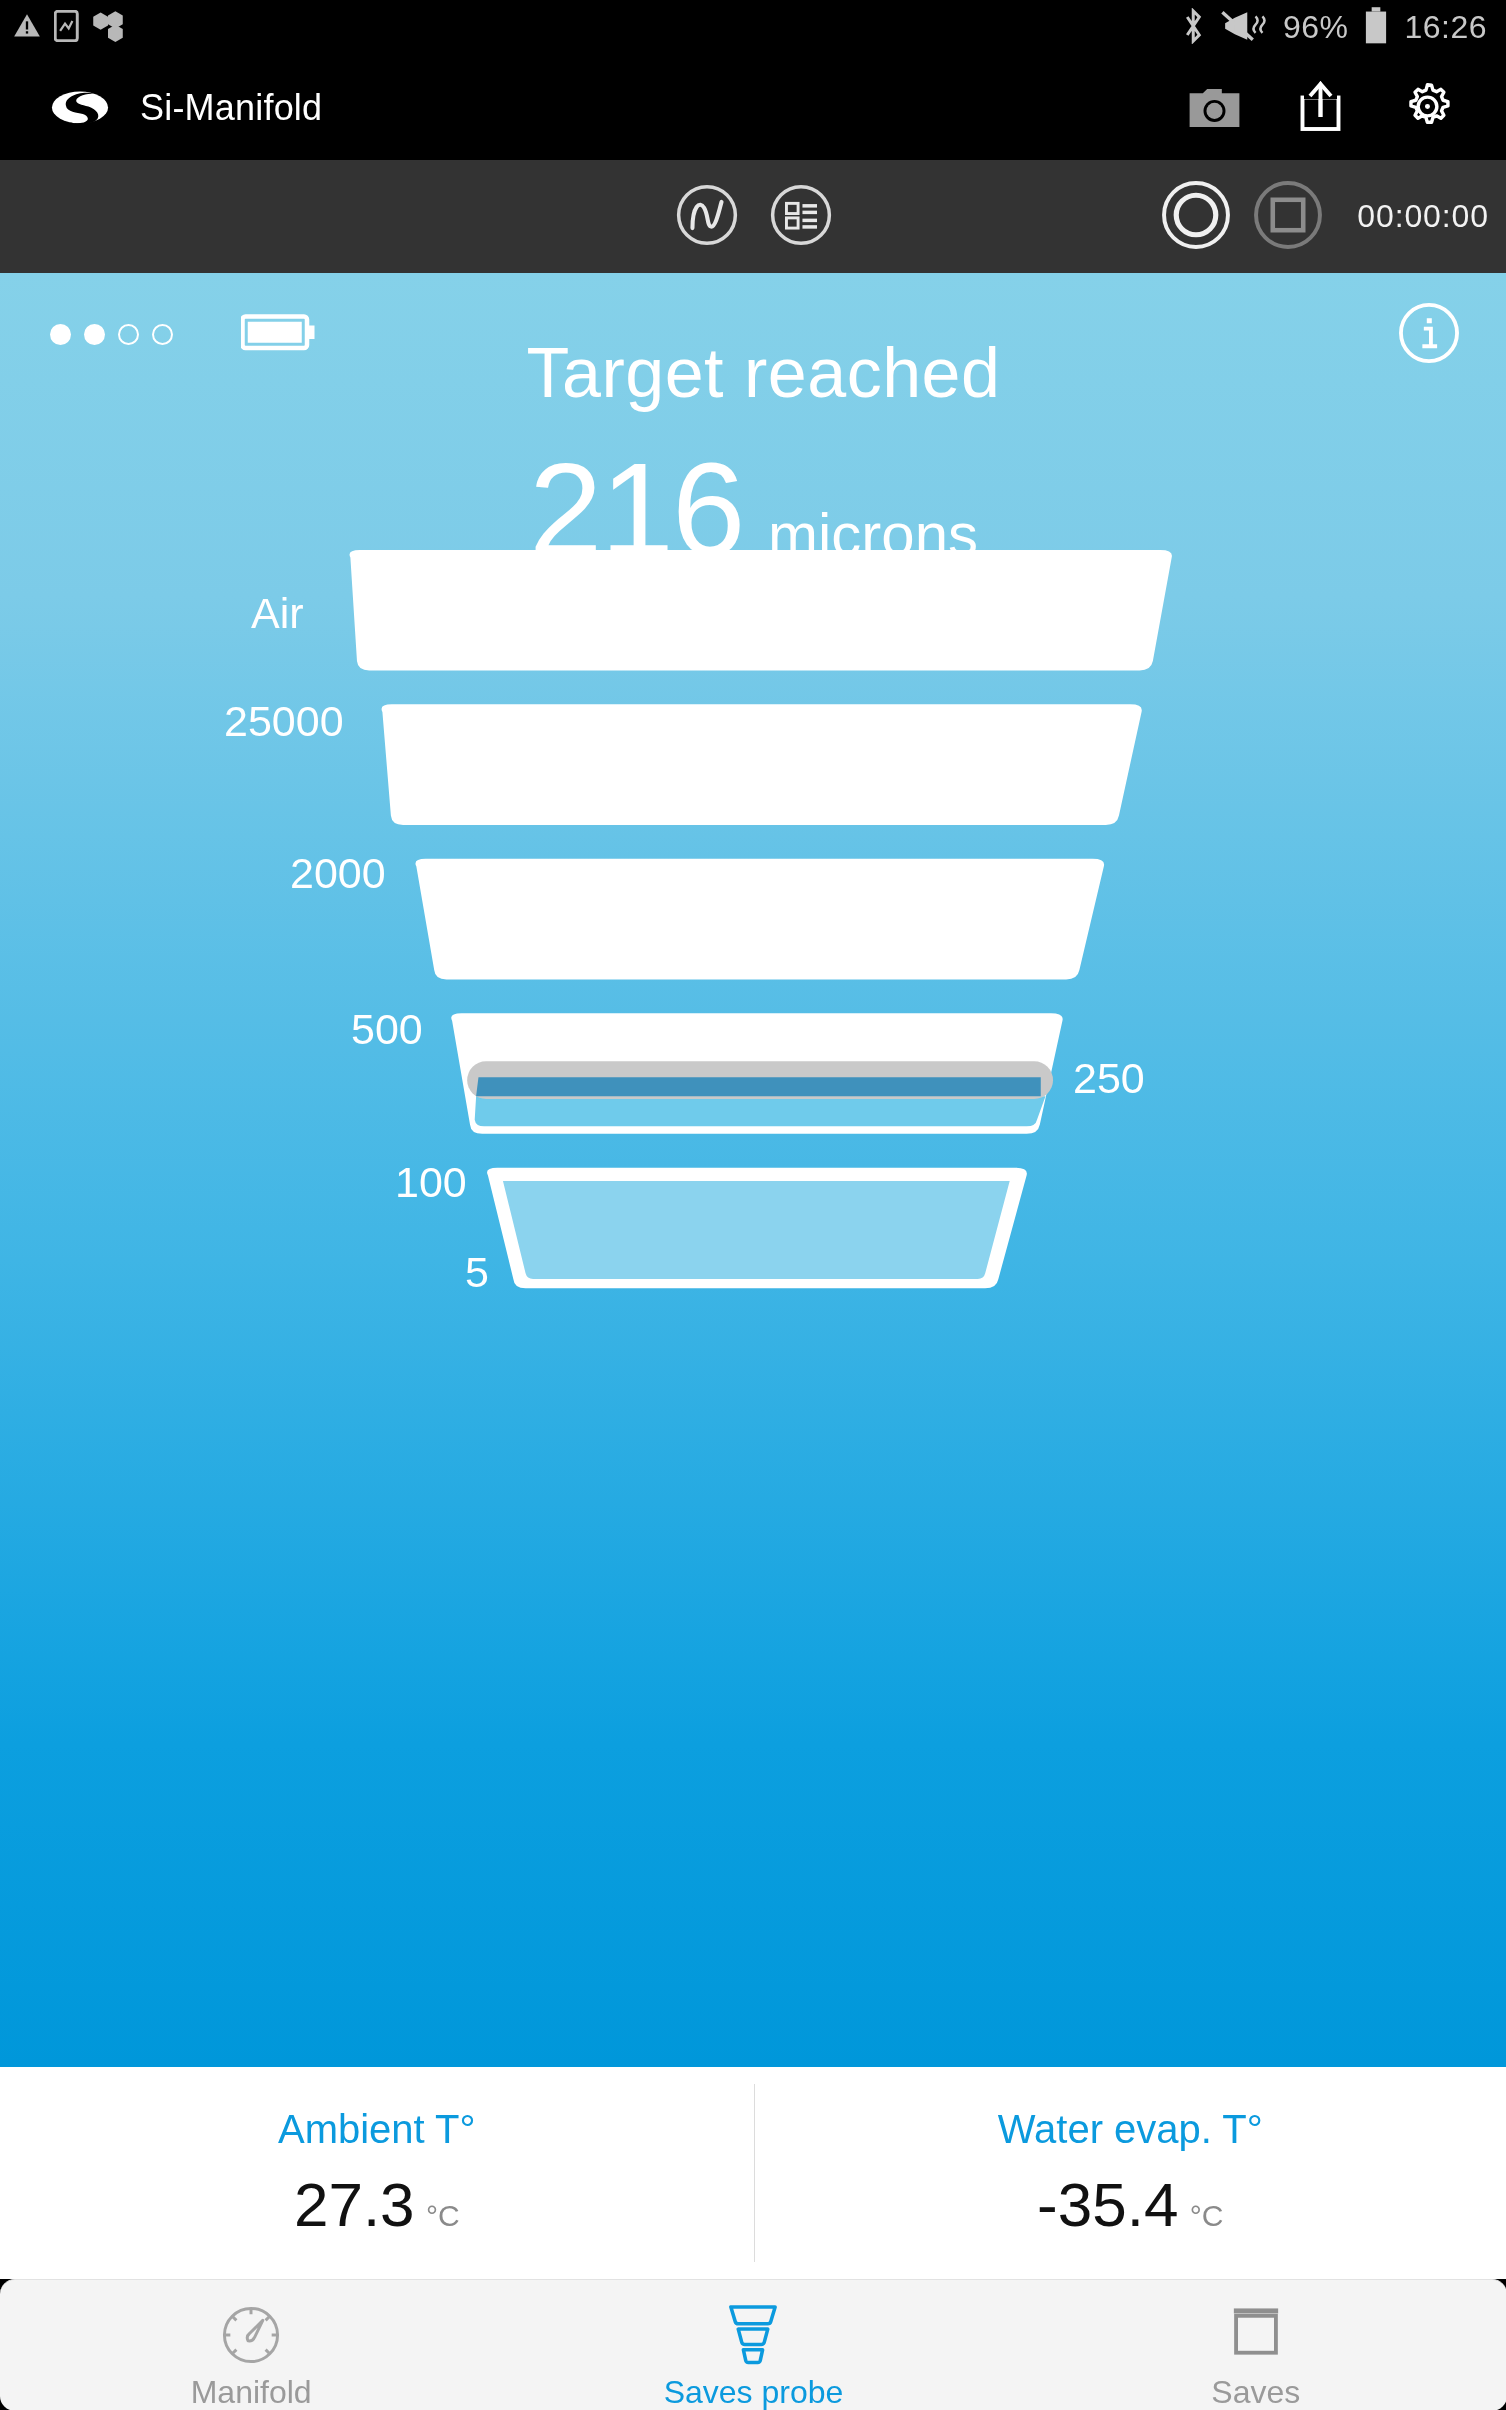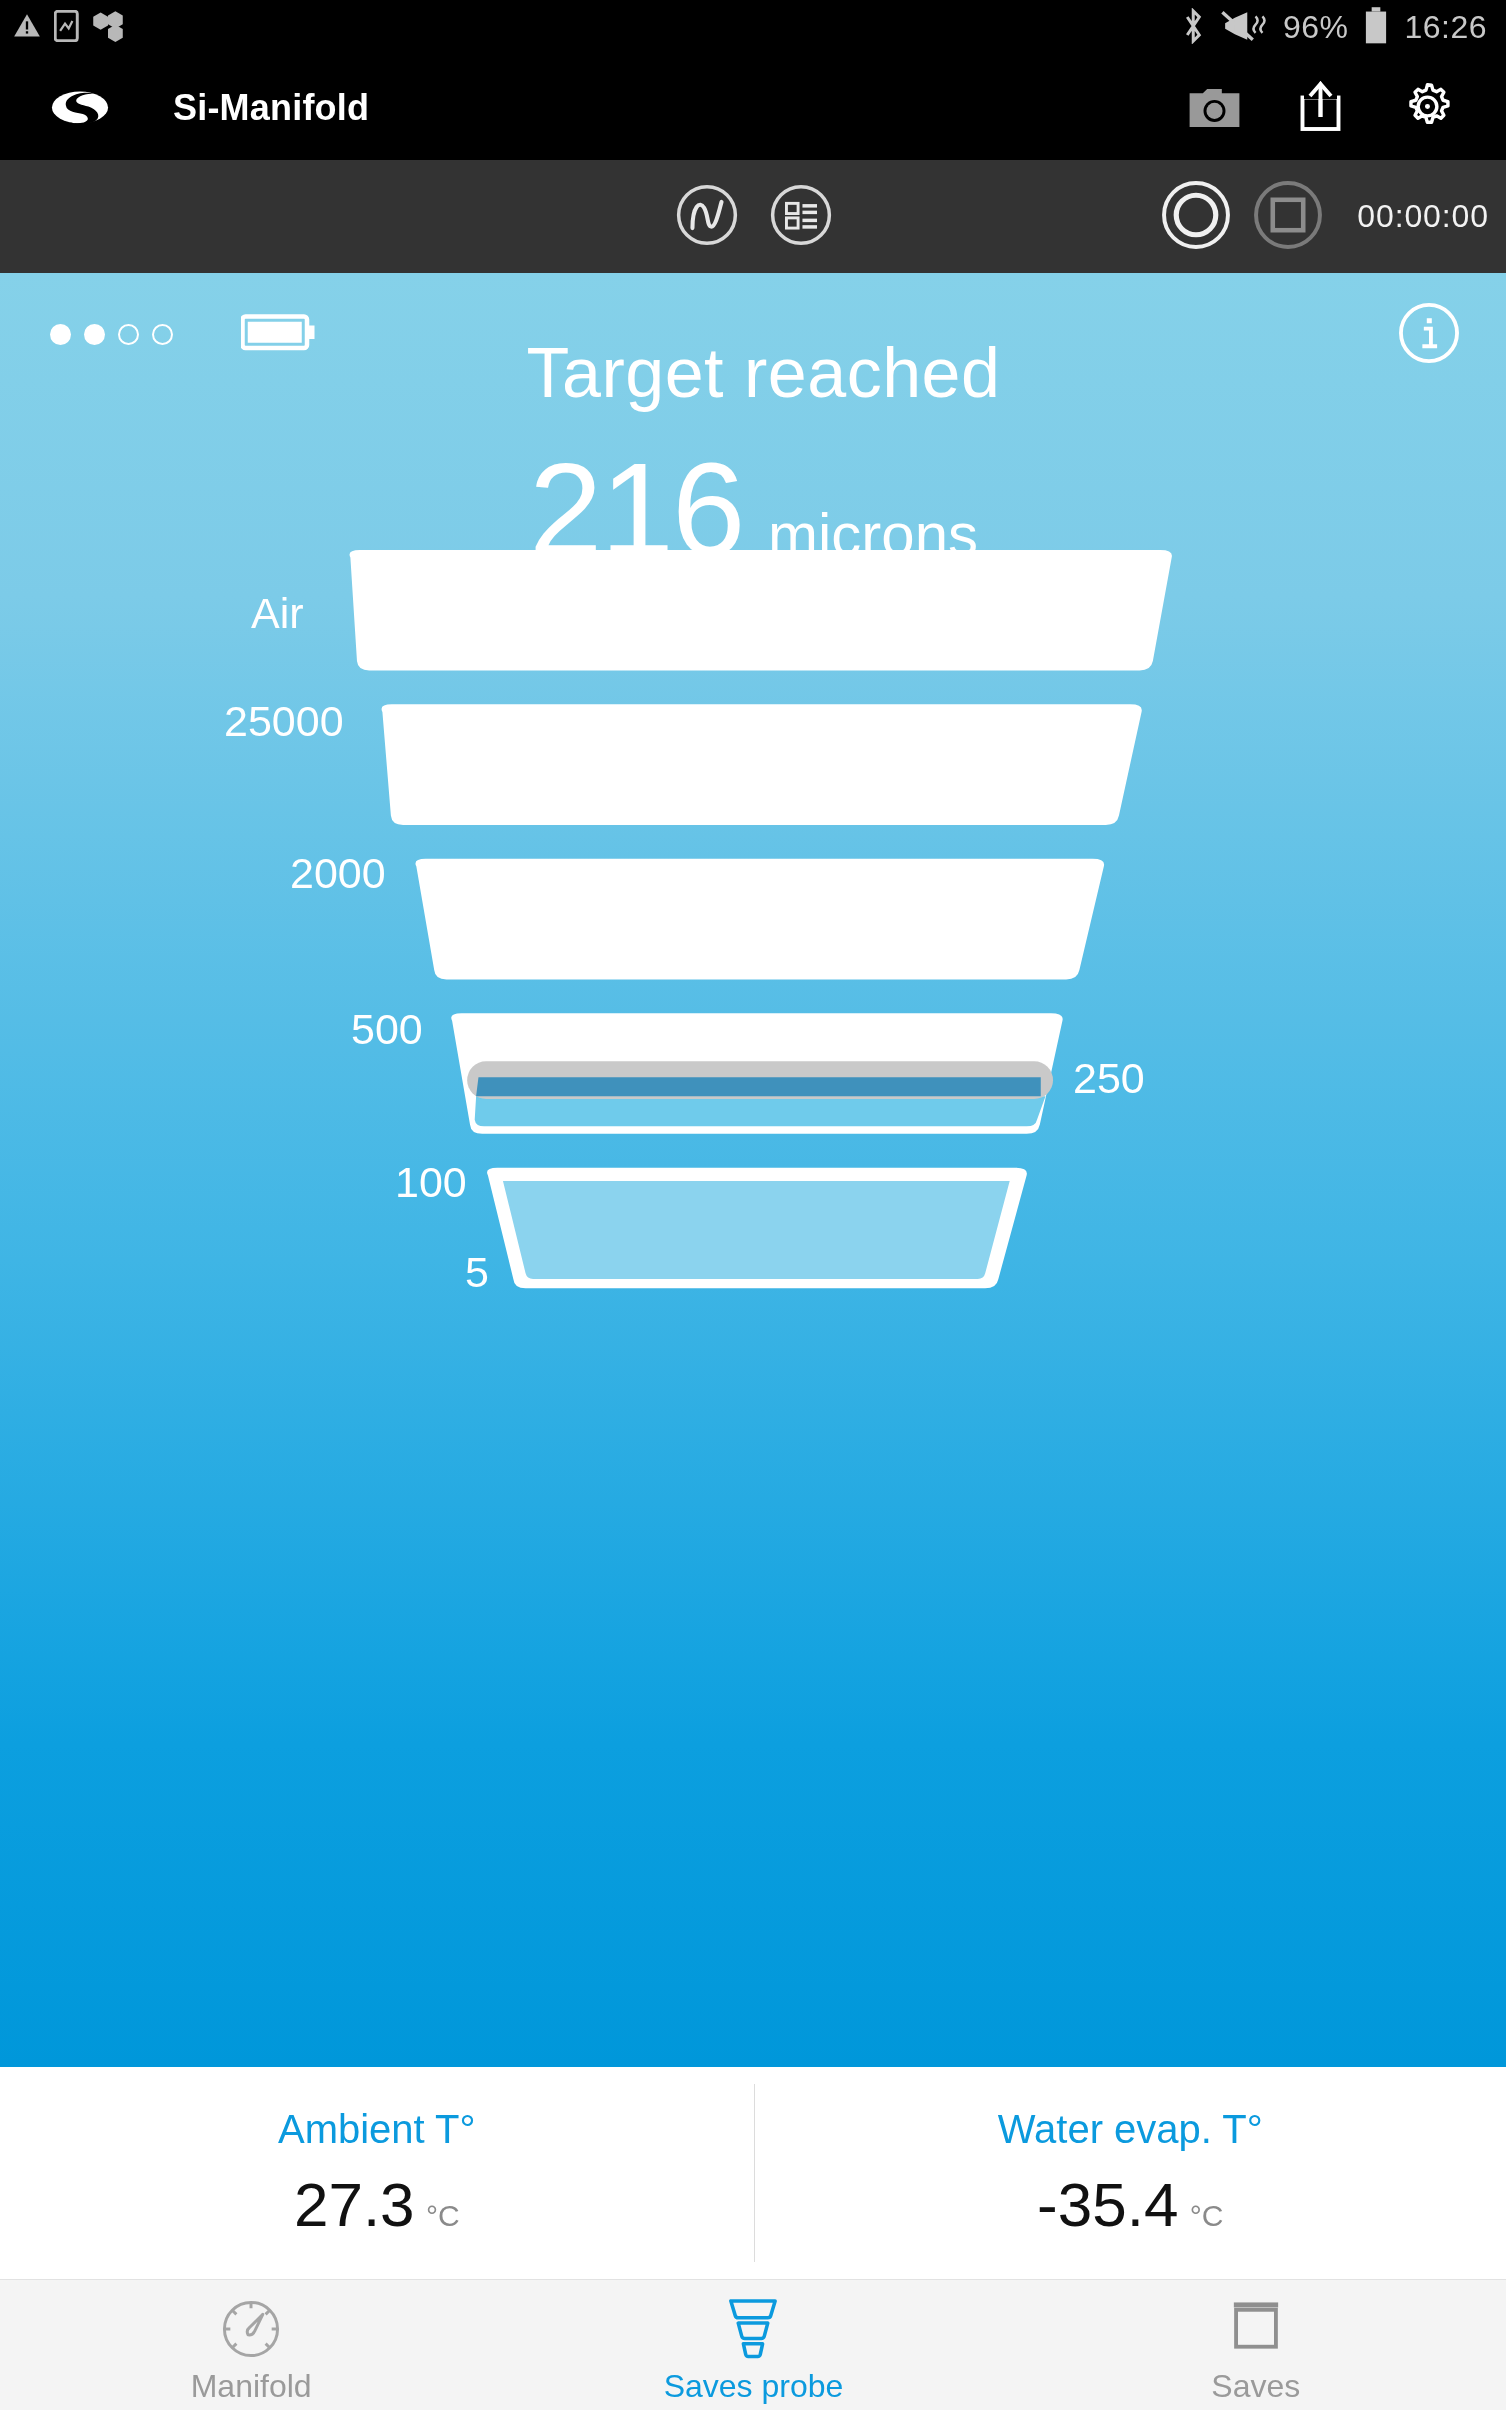--- a/index.html
+++ b/index.html
@@ -24,21 +24,21 @@
   .sb-text { color: #c8c8c8; font-size: 32px; letter-spacing: 0.5px; }
   .sb-icon { display: block; }
 
   
   .appbar {
     position: absolute; top: 55px; left: 0; width: 1507px; height: 105px;
     background: #000; display: flex; align-items: center;
   }
   .logo-wrap { margin-left: 51px; width: 58px; height: 45px; }
   .app-title {
-    color: #ffffff; font-size: 36px; margin-left: 64px; font-weight: 700;
+    color: #ffffff; font-size: 36px; margin-left: 31px; font-weight: 400;
     letter-spacing: 0.2px;
   }
   .appbar-actions {
     margin-left: auto; display: flex; align-items: center;
     gap: 58px; padding-right: 53px;
   }
 
   
   .toolbar {
     position: absolute; top: 160px; left: 0; width: 1507px; height: 113px;
@@ -104,22 +104,23 @@
     content: ""; position: absolute; left: 0; top: 17px; bottom: 17px;
     width: 1.9px; background: #dcdcdc;
   }
   .templabel { color: #0b9ade; font-size: 40px; margin-bottom: 17px; }
   .tempval { color: #111111; font-size: 62px; font-weight: 400; white-space: nowrap; }
   .tempunit { color: #8a8a8a; font-size: 30px; margin-left: 11.3px; }
 
   
   .bottomnav {
     position: absolute; top: 2279px; left: 0; width: 1507px; height: 132px;
-    background: #f4f4f4; display: flex; align-items: center;
+    background: #f4f4f4; display: flex; align-items: flex-end;
     border-top: 0.9px solid #e2e2e2;
+    border-radius: 15px;
   }
   .navitem {
     flex: 1; display: flex; flex-direction: column;
     align-items: center; justify-content: flex-start; padding-top: 13px; gap: 9.4px;
   }
   .navlabel { font-size: 32px; color: #9a9a9a; }
   .navitem.active .navlabel { color: #0b9ade; }
   .navicon { height: 60px; display: flex; align-items: center; justify-content: center; }
 </style>
 </head>

